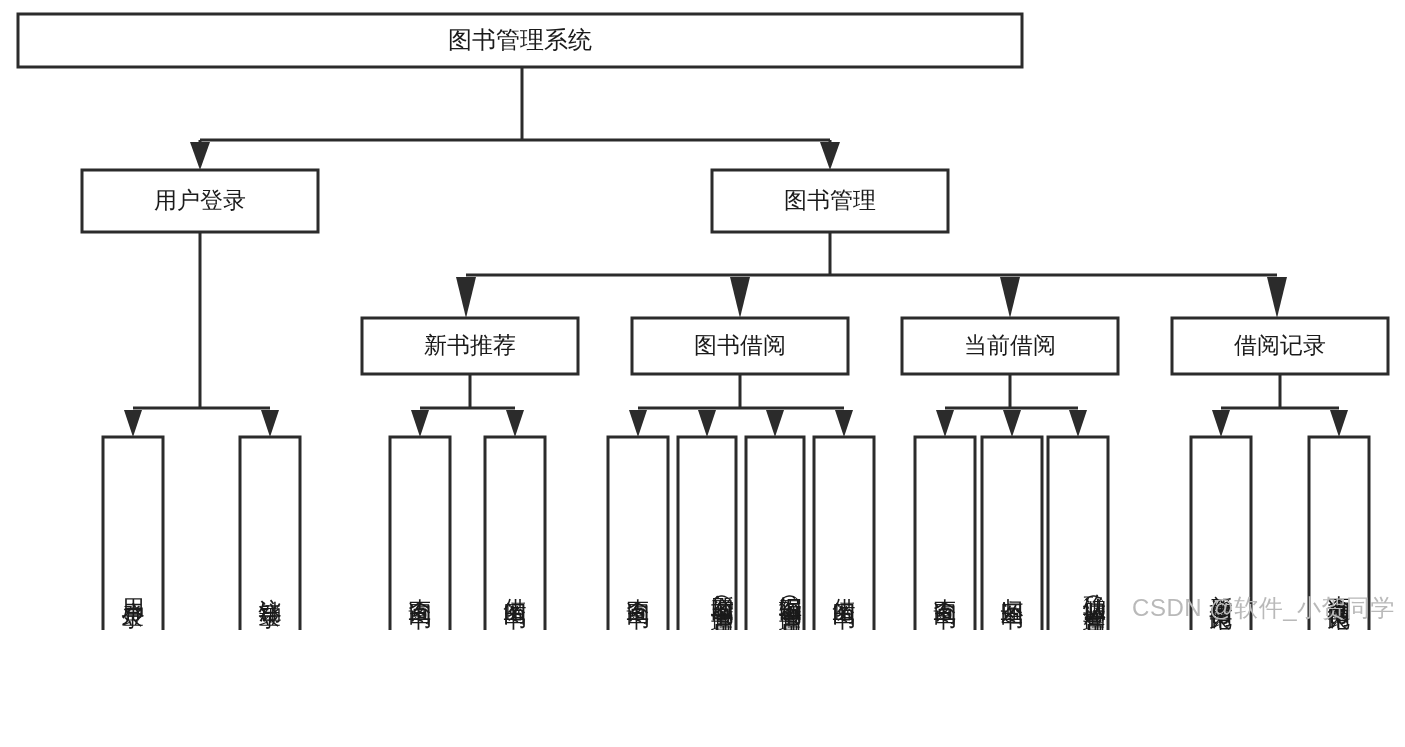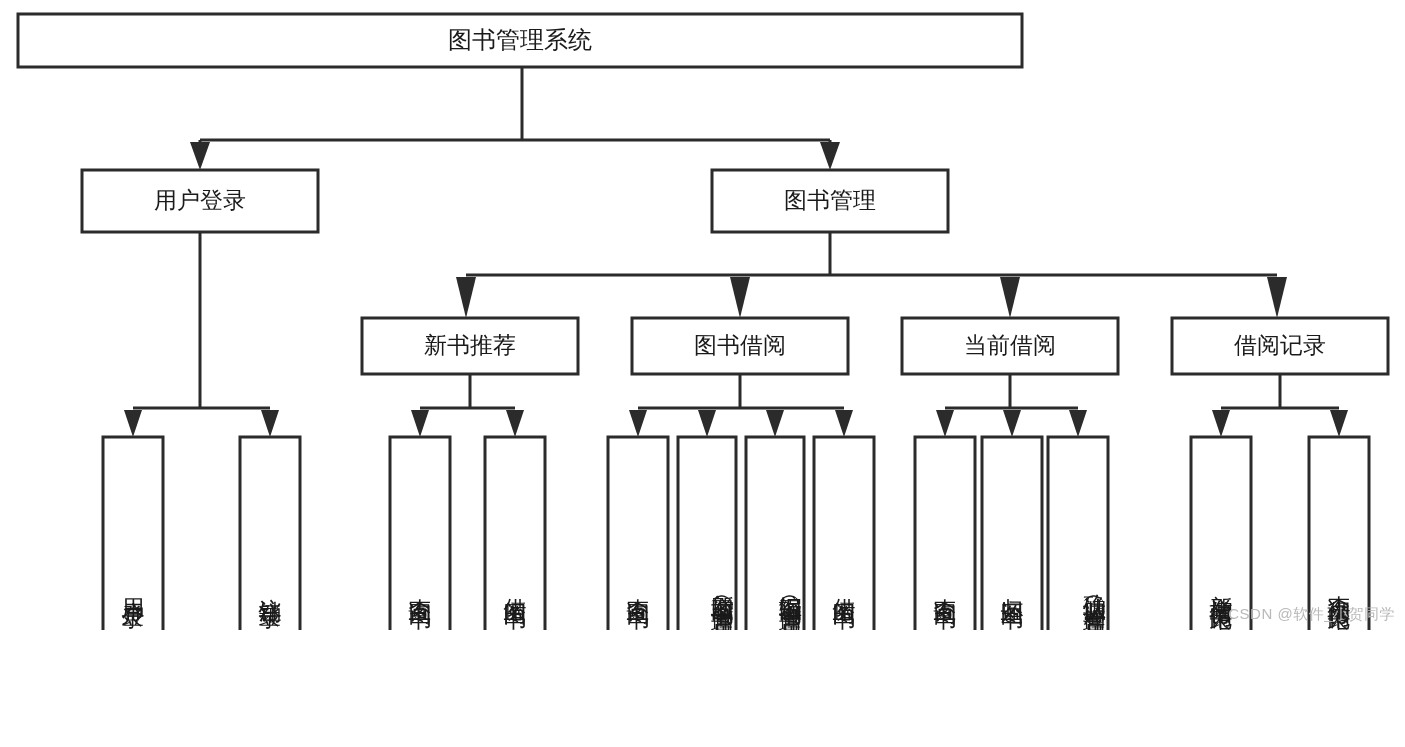--- a/index.html
+++ b/index.html
@@ -65,21 +65,21 @@
     align-items: center;
     justify-content: center;
     white-space: nowrap;
     pointer-events: none;
   }
   .watermark {
     position: absolute;
     right: 10px;
     bottom: 6px;
     font-family: "Liberation Sans", "DejaVu Sans", sans-serif;
-    font-size: 15px;
+    font-size: 24px;
     color: #b9b9b9;
     letter-spacing: 0.5px;
     white-space: nowrap;
   }
 </style>
 </head>
 <body>
 
 <div id="canvas">
 

